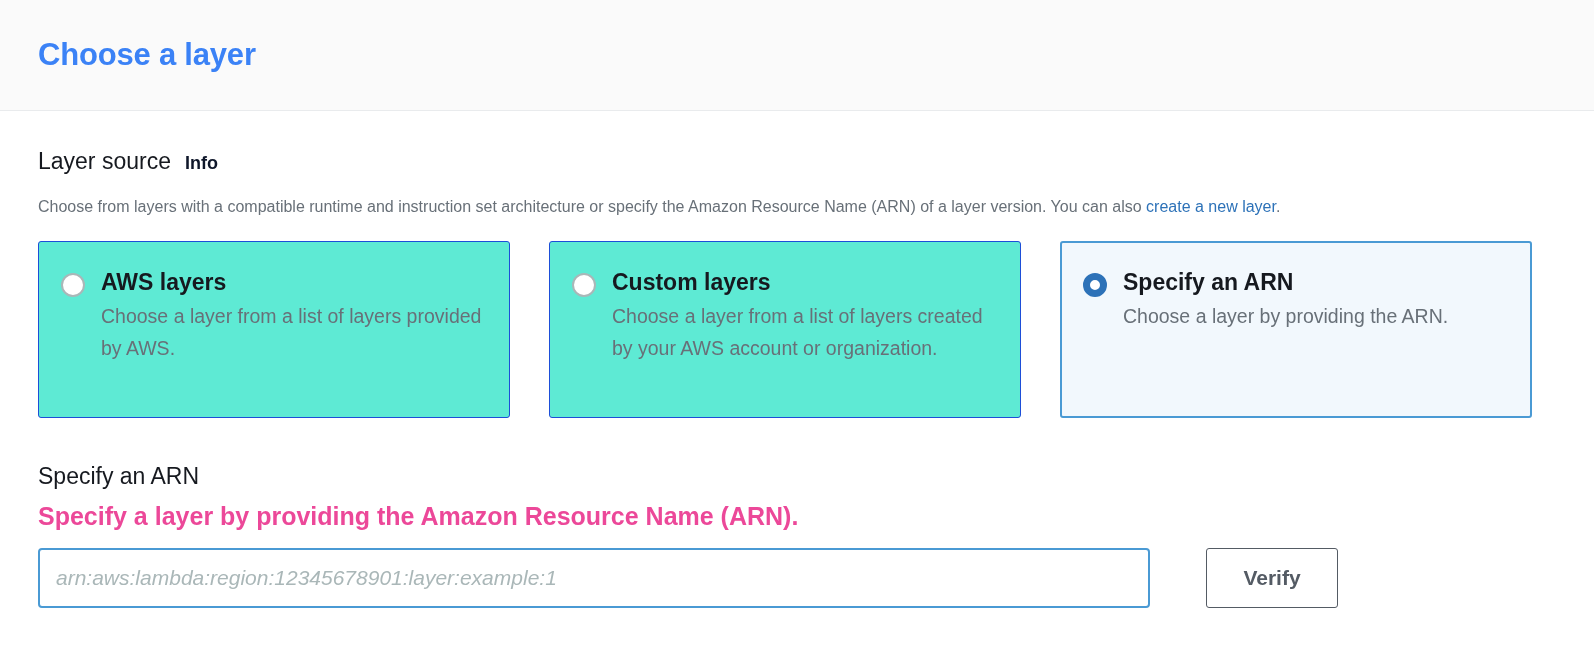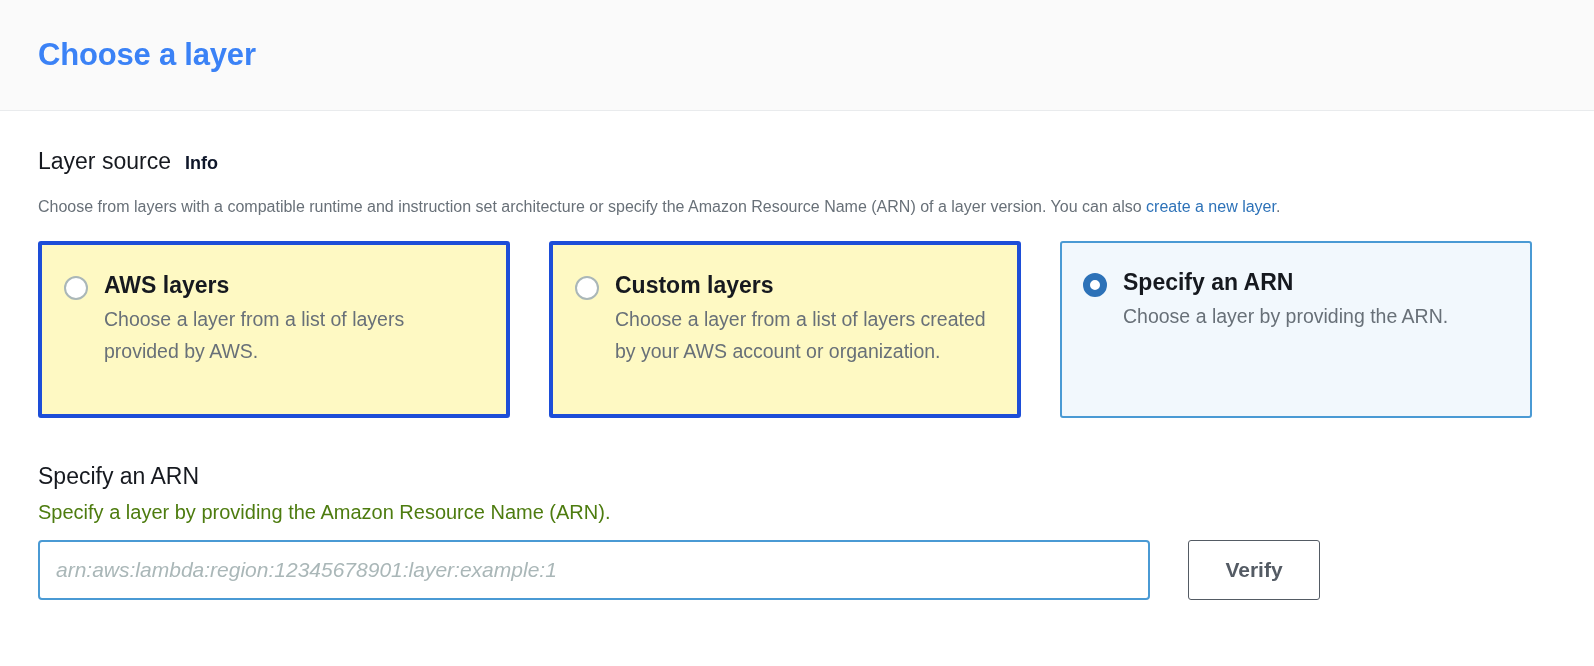--- a/index.html
+++ b/index.html
@@ -88,23 +88,23 @@
   
   .card-row {
     display: flex;
     gap: 39px;
     margin-bottom: 44px;
   }
   .radio-card {
     width: 472px;
     min-height: 177px;
     box-sizing: border-box;
-    border: 4px solid #1d4ed8;
+    border: 1px solid #1d4ed8;
     border-radius: 3px;
-    background: #fef9c3;
+    background: #5eead4;
     padding: 26px 24px 20px 22px;
     display: flex;
     gap: 16px;
     align-items: flex-start;
     cursor: pointer;
   }
   .radio-card.selected {
     border: 2px solid #4a9ad4;
     background: #f2f8fd;
     padding: 25px 23px 19px 21px;
@@ -145,29 +145,30 @@
   }
 
   
   .sub-label {
     font-size: 23px;
     color: #16191f;
     line-height: 1.25;
     margin-bottom: 6px;
   }
   .sub-desc {
-    font-size: 20px;
-    color: #4d7c0f;
+    font-size: 25px;
+    color: #ec4899;
     line-height: 1.6;
     margin-bottom: 12px;
+    font-weight: bold;
   }
   .field-row {
     display: flex;
     align-items: flex-start;
-    gap: 38px;
+    gap: 56px;
   }
   .arn-input {
     width: 1112px;
     height: 60px;
     box-sizing: border-box;
     border: 2px solid #4a9ad4;
     border-radius: 4px;
     padding: 0 16px;
     font-size: 21px;
     font-family: "Liberation Sans", sans-serif;

